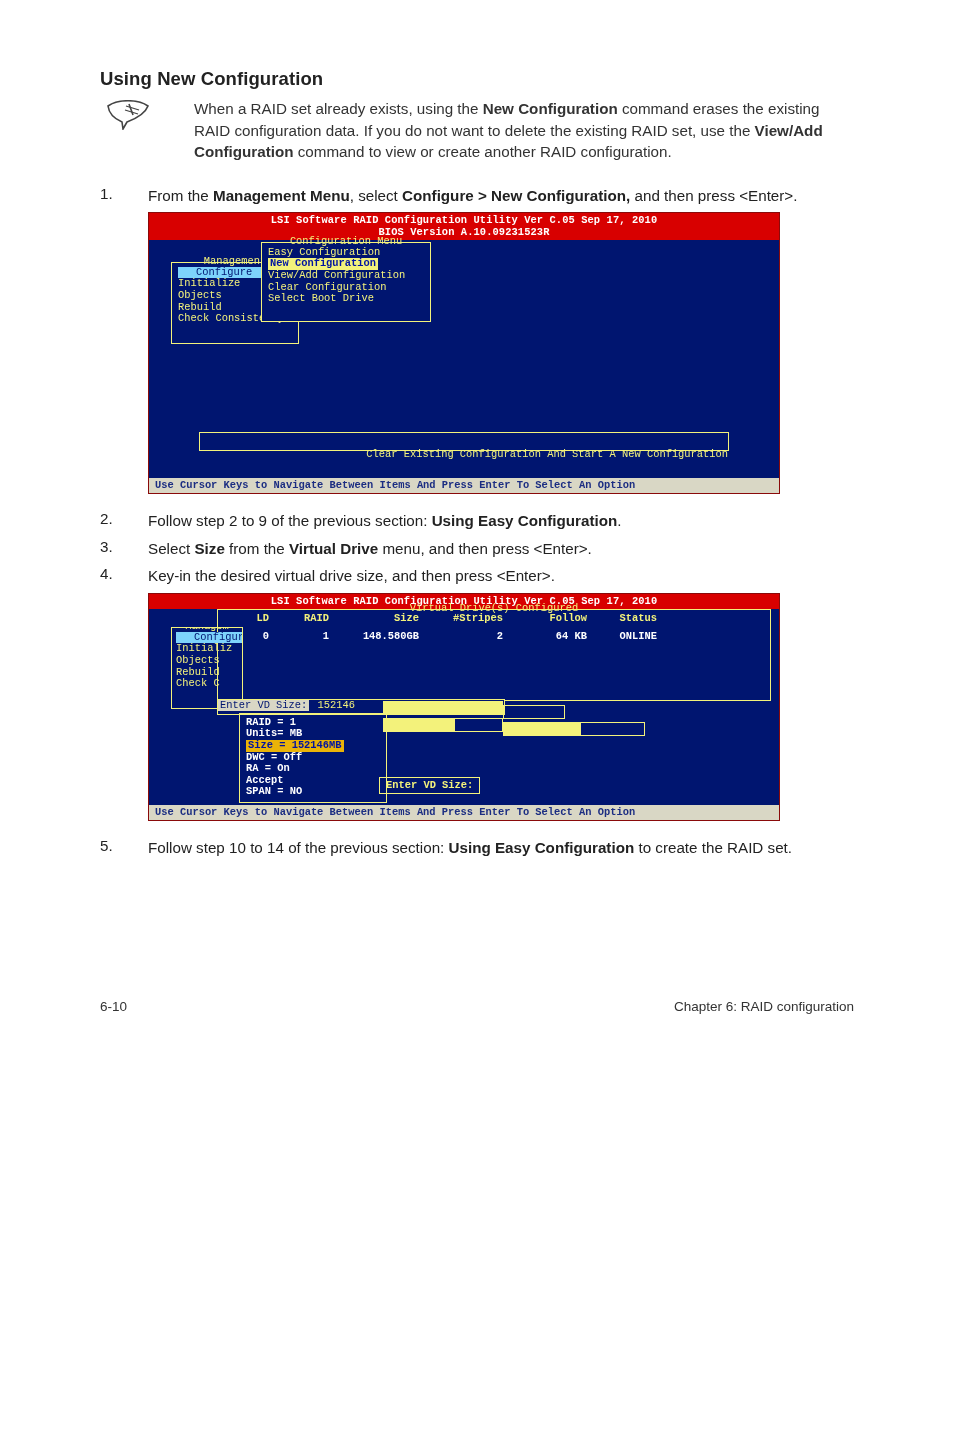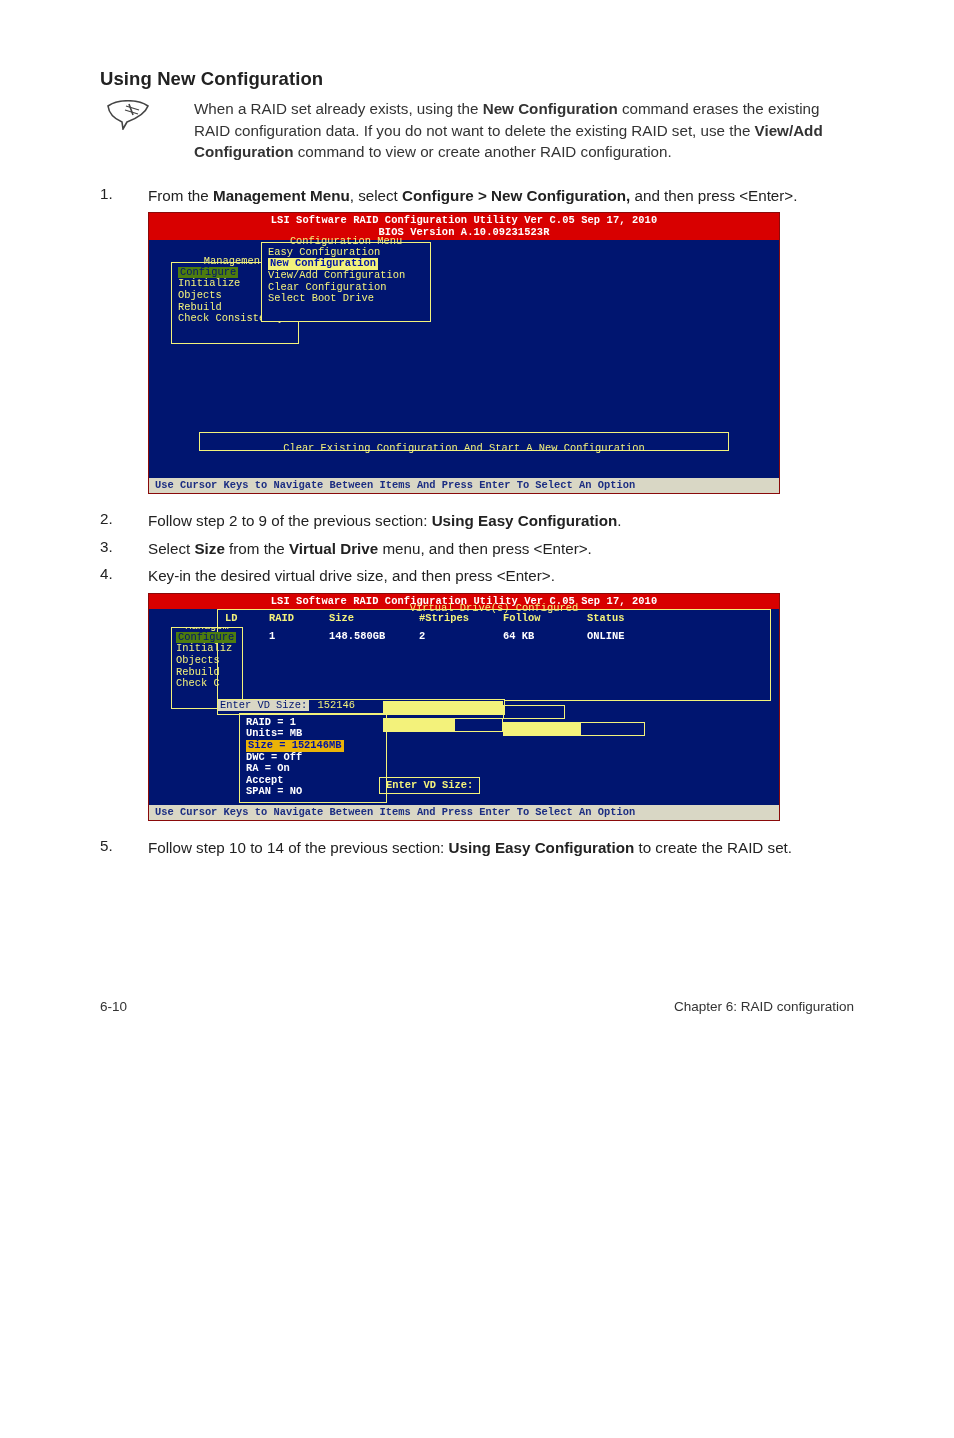--- a/index.html
+++ b/index.html
@@ -114,42 +114,42 @@
   }
   .mgmt-title{
     position:absolute;
     top:-7px;left:0;right:0;
     text-align:center;
     color:#f3f27b;
     white-space:nowrap;
   }
   .sel-row{
     display:inline-block;
-    background:#4d7c0f;
+    background:#7dd3fc;
     color:#001570;
-    padding:0 2px;
+    padding:0 18px;
   }
   .confmenu{
     left:112px;top:2px;width:170px;height:80px;
     padding:4px 6px 4px 6px;
     background:#001570;
   }
   .hl{
     display:inline-block;
     background:#f3f27b;
     color:#0013a2;
     padding:0 2px;
     font-weight:bold;
   }
   .helpbox{
     left:50px;right:50px;top:192px;height:19px;bottom:auto;
-    text-align:center;
-    border:1px solid #f3f27b;
-    color:#f3f27b;
-    padding-top:10px;
+    text-align:right;
+    border:1px solid #f3f27b;
+    color:#f3f27b;
+    padding-top:16px;
   }
   .c-bot{
     background:#d9d7c5;
     color:#1b2d82;
     font-weight:bold;
     font-size:10.4px;
     padding:2px 6px;
     text-align:left;
   }
 
@@ -166,21 +166,21 @@
   }
   .vd-cols{
     position:absolute;
     left:76px; right:14px; top:4px;
     display:flex;
     color:#f3f27b;
     font-weight:bold;
     font-size:10.4px;
   }
   .vd-cols span, .vd-row span{
-    text-align:left;
+    text-align:right;
   }
   .vd-cols .c1{width:44px}
   .vd-cols .c2{width:60px}
   .vd-cols .c3{width:90px}
   .vd-cols .c4{width:84px}
   .vd-cols .c5{width:84px}
   .vd-cols .c6{width:70px}
   .vd-row{
     position:absolute;
     left:76px; right:14px; top:22px;

